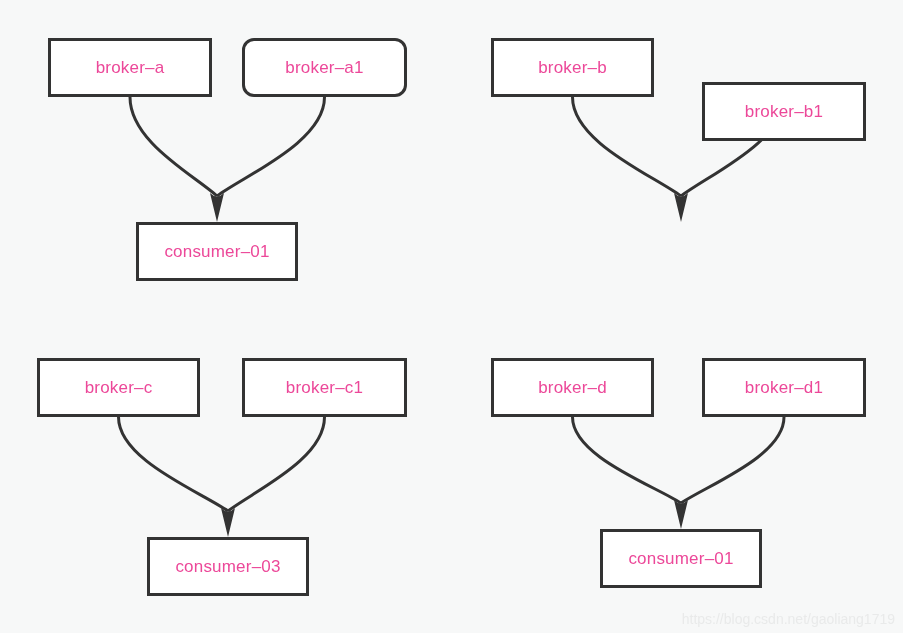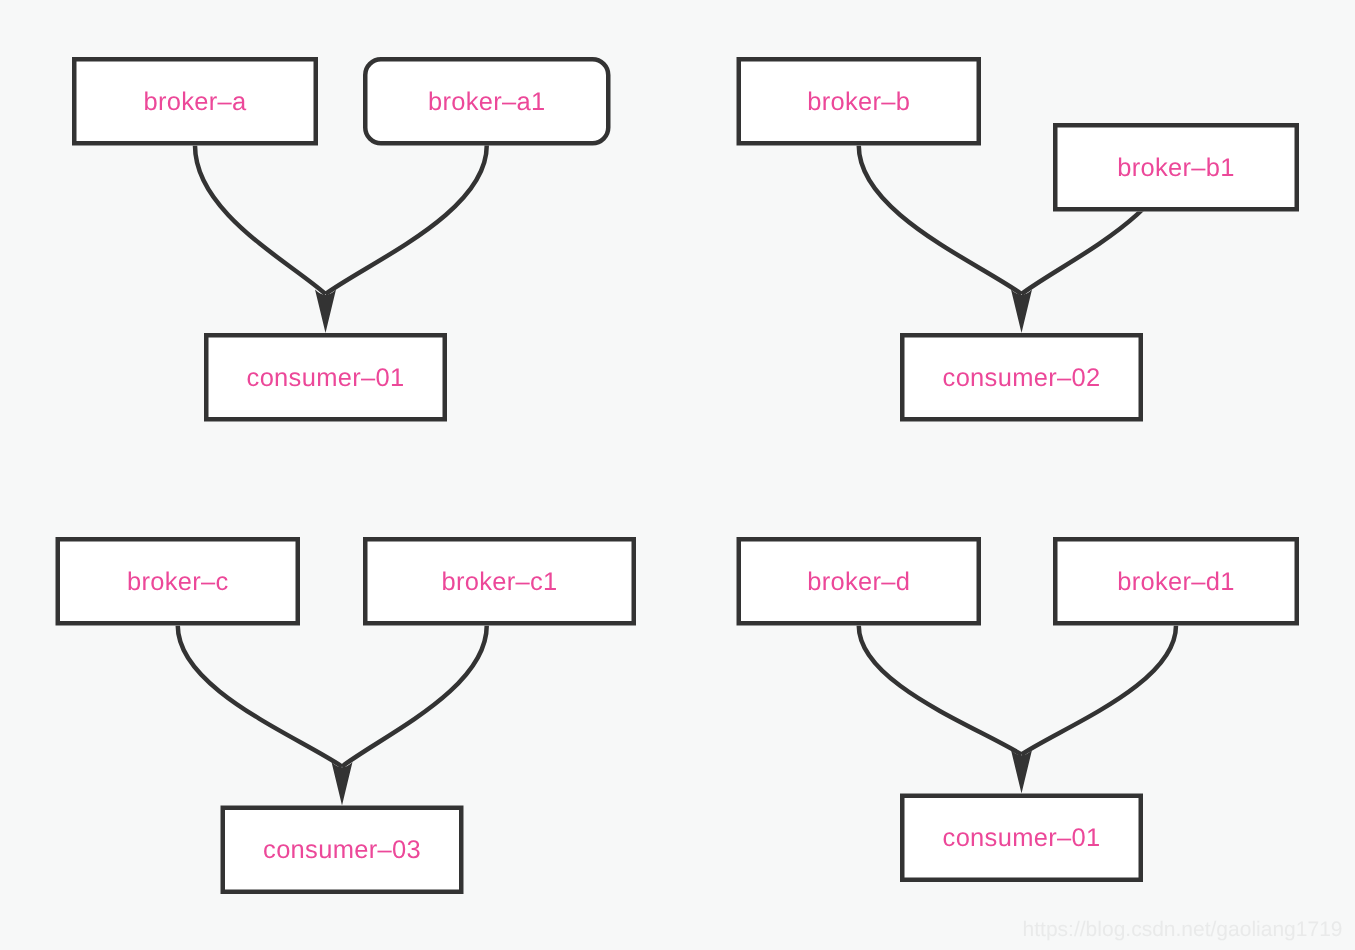--- a/index.html
+++ b/index.html
@@ -84,28 +84,25 @@
   <div class="node-box" style="left: 136px; top: 222px; width: 162px; height: 59px;">
     <span class="node-label">consumer–01</span>
   </div>
 
   <div class="node-box" style="left: 491px; top: 38px; width: 163px; height: 59px;">
     <span class="node-label">broker–b</span>
   </div>
   <div class="node-box" style="left: 702px; top: 38px; width: 164px; height: 59px; margin-top: 44px;">
     <span class="node-label">broker–b1</span>
   </div>
-  <div class="node-box" style="left: 600px; top: 222px; width: 162px; height: 59px;">
-    <span class="node-label">consumer–02</span>
-  </div>
 
   <div class="node-box" style="left: 37px; top: 358px; width: 163px; height: 59px;">
     <span class="node-label">broker–c</span>
   </div>
-  <div class="node-box" style="left: 242px; top: 358px; width: 182px; height: 59px;">
+  <div class="node-box" style="left: 242px; top: 358px; width: 165px; height: 59px;">
     <span class="node-label">broker–c1</span>
   </div>
   <div class="node-box" style="left: 147px; top: 537px; width: 162px; height: 59px;">
     <span class="node-label">consumer–03</span>
   </div>
 
   <div class="node-box" style="left: 491px; top: 358px; width: 163px; height: 59px;">
     <span class="node-label">broker–d</span>
   </div>
   <div class="node-box" style="left: 702px; top: 358px; width: 164px; height: 59px; text-align: center;">

